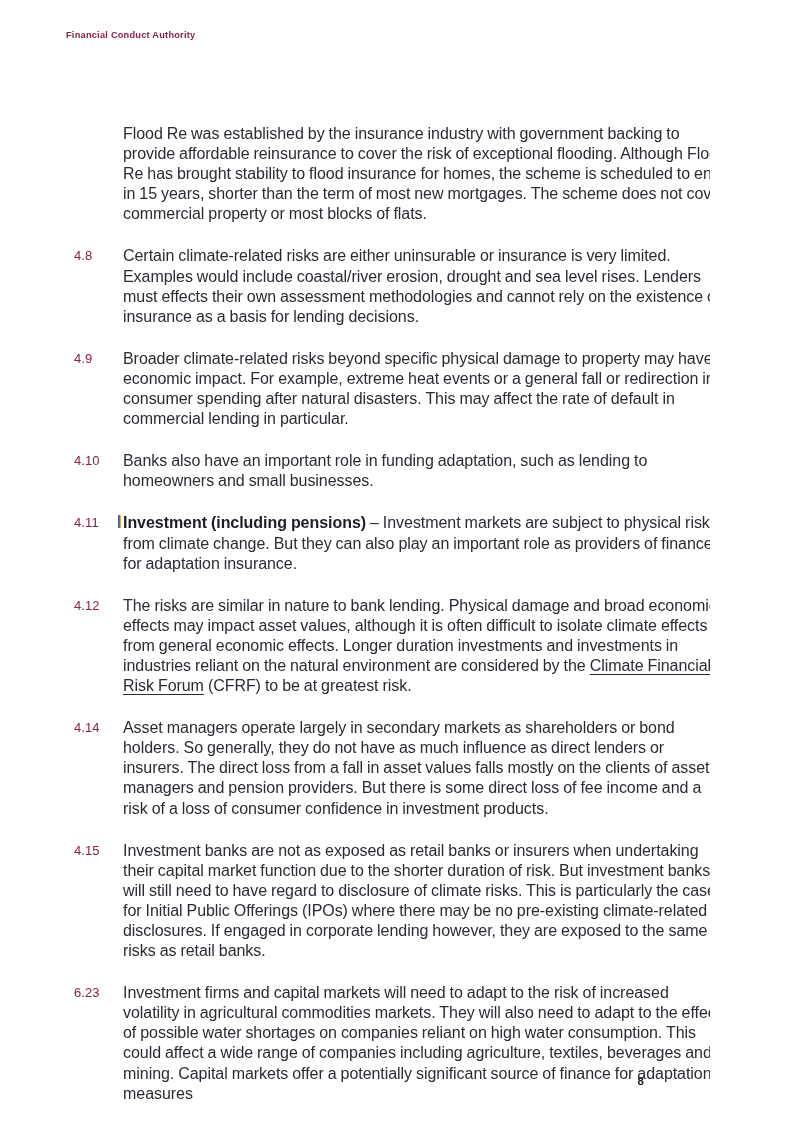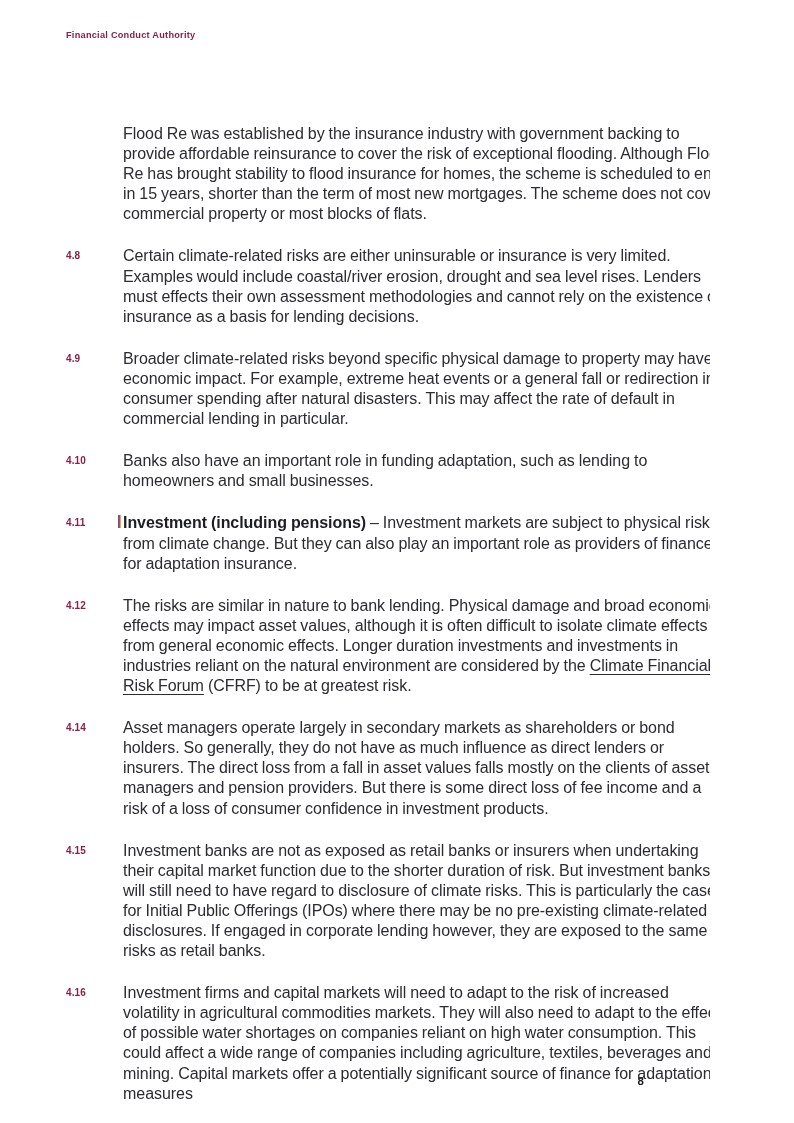--- a/index.html
+++ b/index.html
@@ -39,25 +39,25 @@
     position: relative;
     display: block;
     margin: 0 0 22px 0;
     padding-left: 57px;
   }
   .para:last-of-type {
     margin-bottom: 0;
   }
   .para-num {
     position: absolute;
-    left: 0;
+    left: 8px;
     top: 0;
     width: 50px;
-    font-size: 10px;
-    font-weight: bold;
+    font-size: 13px;
+    font-weight: normal;
     color: #8a2045;
     line-height: 20.1px;
     letter-spacing: 0.1px;
   }
   .para-body {
     font-size: 16px;
     line-height: 20.1px;
     color: #2b2b33;
     letter-spacing: -0.05px;
     word-spacing: -0.4px;
@@ -139,21 +139,21 @@
       <div class="para-num">4.14</div>
       <div class="para-body">Asset managers operate largely in secondary markets as shareholders or bond holders. So generally, they do not have as much influence as direct lenders or insurers. The direct loss from a fall in asset values falls mostly on the clients of asset managers and pension providers. But there is some direct loss of fee income and a risk of a loss of consumer confidence in investment products.</div>
     </div>
 
     <div class="para">
       <div class="para-num">4.15</div>
       <div class="para-body">Investment banks are not as exposed as retail banks or insurers when undertaking their capital market function due to the shorter duration of risk. But investment banks will still need to have regard to disclosure of climate risks. This is particularly the case for Initial Public Offerings (IPOs) where there may be no pre-existing climate-related disclosures. If engaged in corporate lending however, they are exposed to the same risks as retail banks.</div>
     </div>
 
     <div class="para">
-      <div class="para-num">4.16</div>
+      <div class="para-num">6.23</div>
       <div class="para-body">Investment firms and capital markets will need to adapt to the risk of increased volatility in agricultural commodities markets. They will also need to adapt to the effect of possible water shortages on companies reliant on high water consumption. This could affect a wide range of companies including agriculture, textiles, beverages and mining. Capital markets offer a potentially significant source of finance for adaptation measures</div>
     </div>
 
   </div>
 
   <div class="page-number">8</div>
 
 </div>
 
 </body></html>

